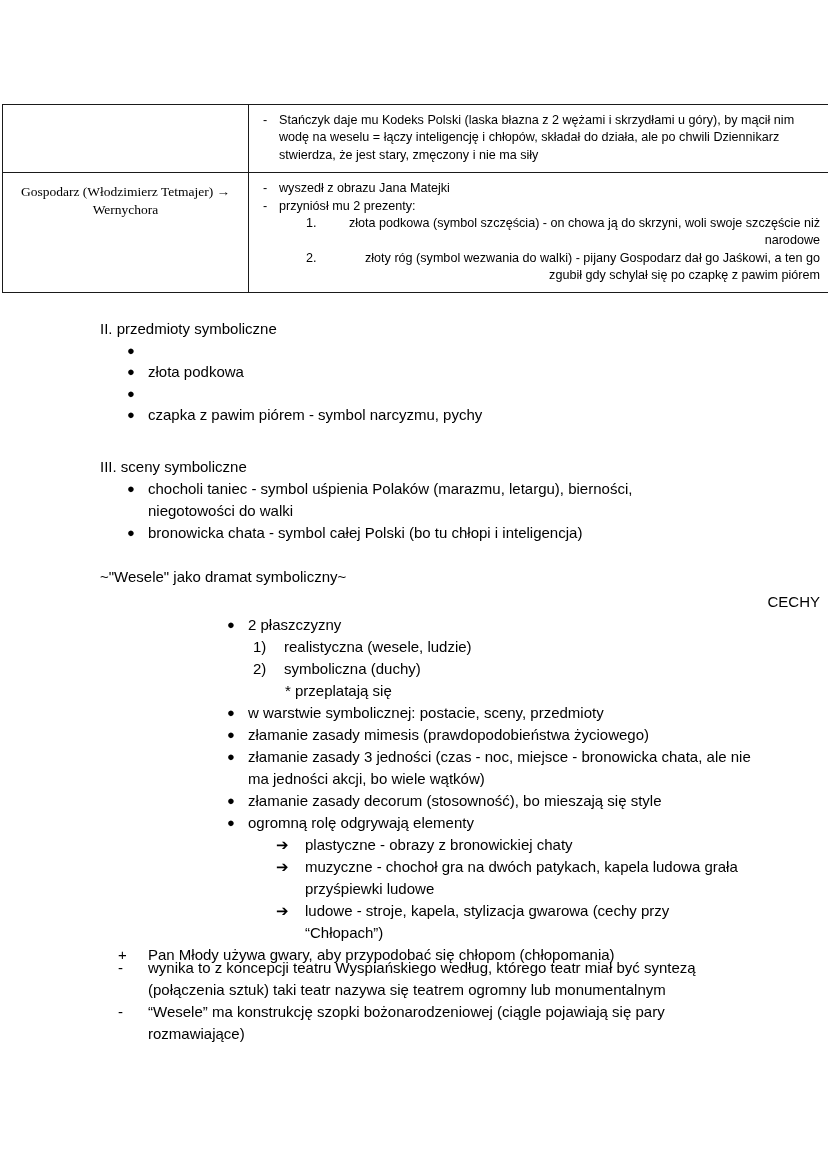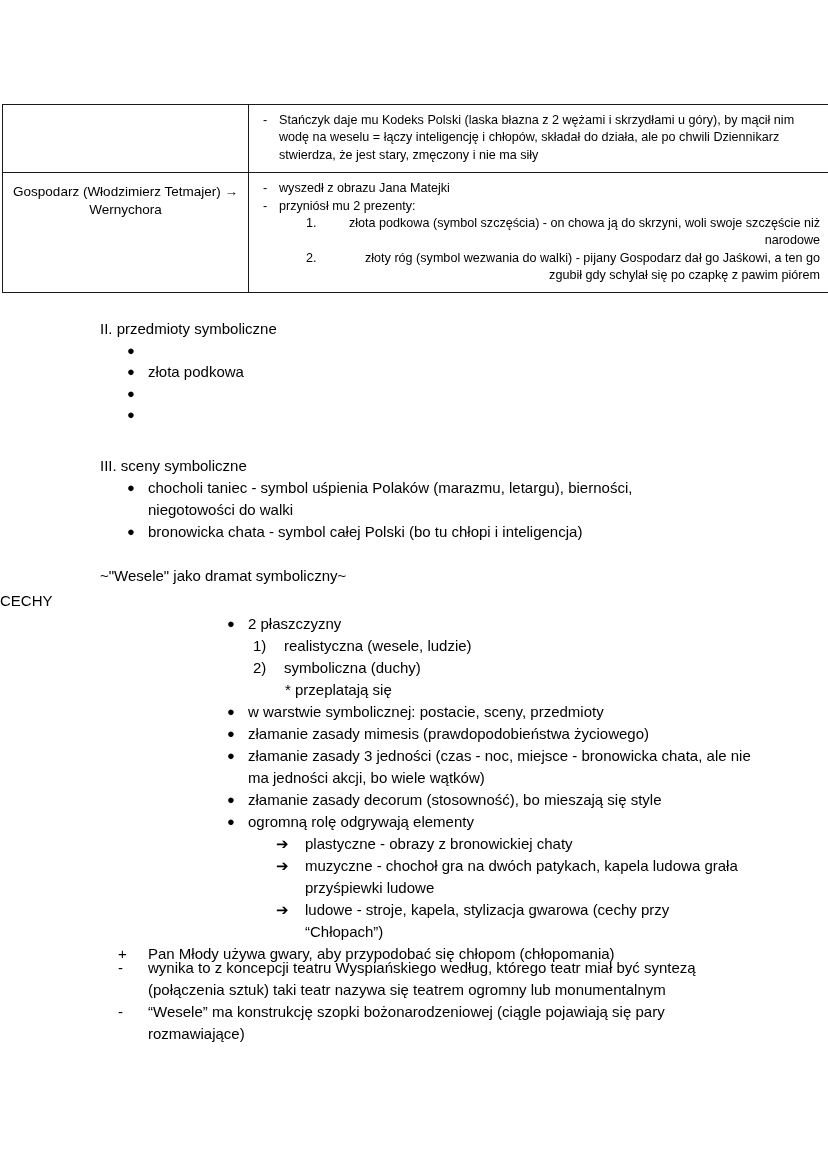--- a/index.html
+++ b/index.html
@@ -27,21 +27,21 @@
   table.notes-table {
     width: 824px;
     border-collapse: collapse;
     table-layout: fixed;
   }
   table.notes-table td {
     border: 1.5px solid #1a1a1a;
     vertical-align: top;
     padding: 0;
   }
-  td.col-left  { width: 245px; }
+  td.col-left  { width: 245px; font-family: Liberation Serif, serif; }
   td.col-right { width: 579px; }
 
   .left-cell-text {
     text-align: center;
     font-size: 13.5px;
     line-height: 1.30;
     padding: 10px 8px 6px 8px;
   }
 
   .rc-inner {
@@ -139,21 +139,21 @@
     line-height: 1.47;
   }
   .td1 { margin-left: 118px; padding-right: 95px; }
   .td1 > .mk { width: 30px; }
 
   .tilde-line {
     margin-left: 100px;
     margin-top: 22px;
   }
   .cechy-line {
-    text-align: left;
+    text-align: right;
     margin-left: 0;
     padding-left: 0;
     width: 820px;
     margin-top: 3px;
   }
 </style>
 </head>
 <body>
 
 <div class="tbl-wrap">
@@ -212,20 +212,21 @@
   </div>
   <div class="row b1">
     <span class="mk">●</span>
     <span class="tx">złota podkowa</span>
   </div>
   <div class="row b1">
     <span class="mk">●</span>
   </div>
   <div class="row b1">
     <span class="mk">●</span>
+    <span class="tx">czapka z pawim piórem - symbol narcyzmu, pychy</span>
   </div>
 
   <div class="roman">III. sceny symboliczne</div>
 
   <div class="row b1">
     <span class="mk">●</span>
     <span class="tx">chocholi taniec - symbol uśpienia Polaków (marazmu, letargu), bierności, niegotowości do walki</span>
   </div>
   <div class="row b1">
     <span class="mk">●</span>

